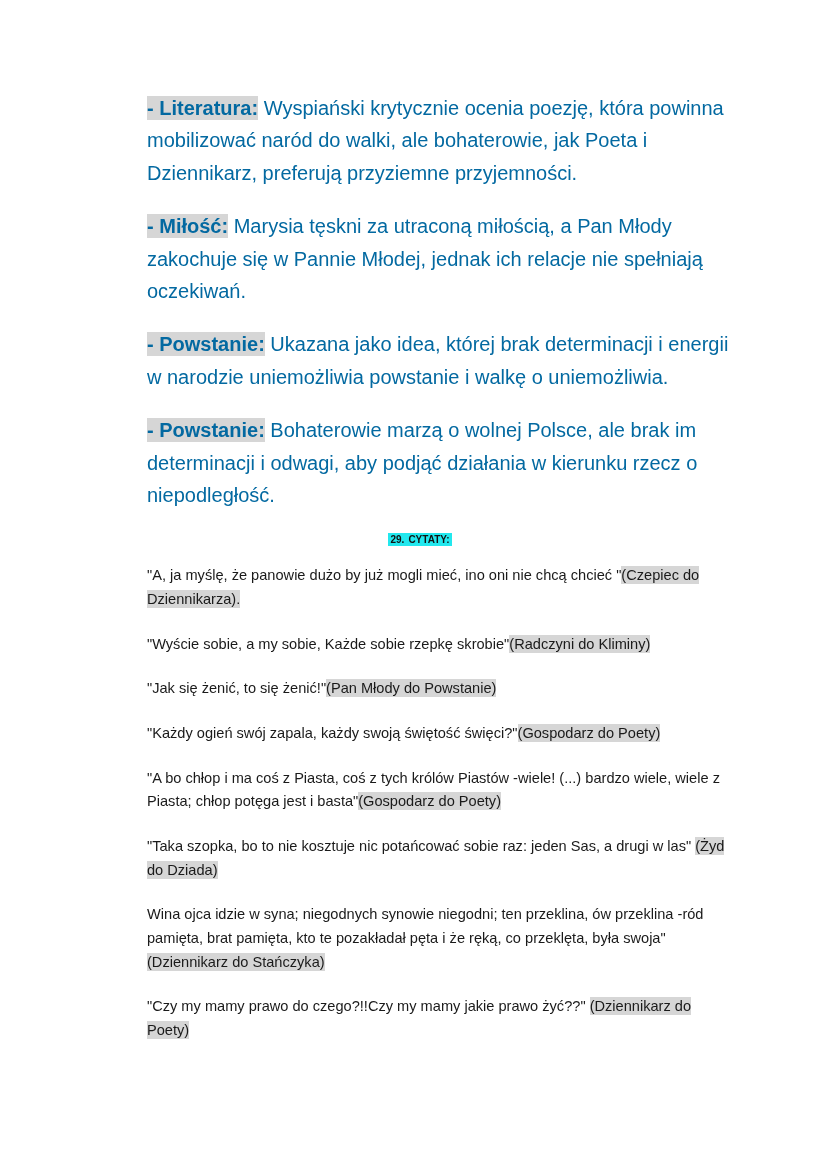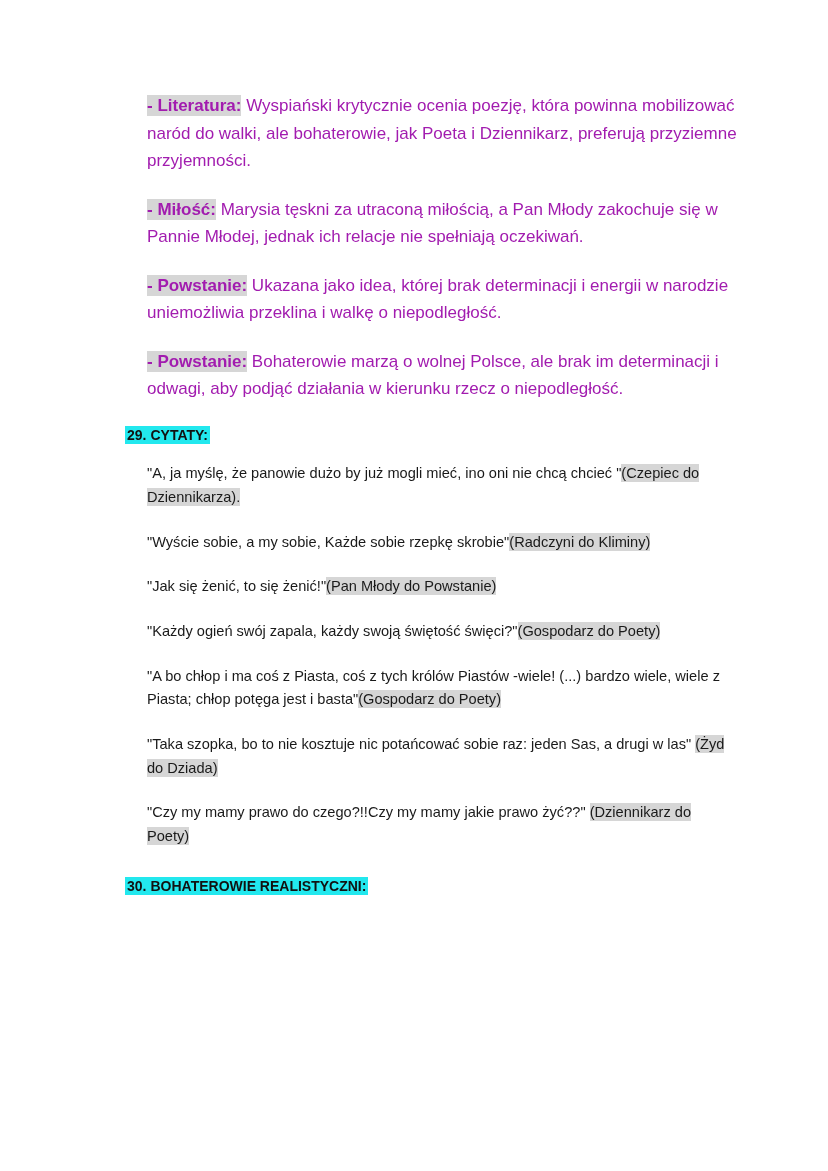--- a/index.html
+++ b/index.html
@@ -22,24 +22,24 @@
     height: 1171px;
     background: #ffffff;
   }
   .content {
     position: absolute;
     left: 147px;
     top: 92px;
     width: 590px;
   }
   .para {
-    font-size: 17px;
+    font-size: 20px;
     line-height: 1.62;
     margin: 0 0 21px 0;
-    color: #a21caf;
+    color: #0369a1;
     text-align: left;
   }
   .para:last-child { margin-bottom: 0; }
 
   .gray {
     background: #d6d6d6;
     padding: 1px 0;
     box-decoration-break: clone;
     -webkit-box-decoration-break: clone;
   }
@@ -51,25 +51,26 @@
     -webkit-box-decoration-break: clone;
   }
   .cyan {
     background: #22e8ee;
     font-weight: bold;
     padding: 1px 2px 1px 2px;
     box-decoration-break: clone;
     -webkit-box-decoration-break: clone;
   }
   .heading {
-    font-size: 14px;
+    font-size: 10px;
     line-height: 1.62;
     margin: 0 0 16px 0;
     position: relative;
     left: -22px;
+    text-align: center;
   }
   .section-heading-block {
     margin-top: 26px;
   }
   .quote {
     font-size: 14.6px;
     line-height: 1.62;
     margin: 0 0 21px 0;
     color: #1a1a1a;
   }
@@ -82,21 +83,21 @@
 
     <p class="para">
       <span class="gray-b">- Literatura:</span><span> Wyspiański krytycznie ocenia poezję, która powinna mobilizować naród do walki, ale bohaterowie, jak Poeta i Dziennikarz, preferują przyziemne przyjemności.</span>
     </p>
 
     <p class="para">
       <span class="gray-b">- Miłość:</span><span> Marysia tęskni za utraconą miłością, a Pan Młody zakochuje się w Pannie Młodej, jednak ich relacje nie spełniają oczekiwań.</span>
     </p>
 
     <p class="para">
-      <span class="gray-b">- Powstanie:</span><span> Ukazana jako idea, której brak determinacji i energii w narodzie uniemożliwia przeklina i walkę o niepodległość.</span>
+      <span class="gray-b">- Powstanie:</span><span> Ukazana jako idea, której brak determinacji i energii w narodzie uniemożliwia powstanie i walkę o uniemożliwia.</span>
     </p>
 
 
     <p class="para">
       <span class="gray-b">- Powstanie:</span><span> Bohaterowie marzą o wolnej Polsce, ale brak im determinacji i odwagi, aby podjąć działania w kierunku rzecz o niepodległość.</span>
     </p>
 
 
     <p class="heading">
       <span class="cyan">29.</span><span class="cyan">CYTATY:</span>
@@ -119,23 +120,23 @@
     </p>
 
     <p class="quote">
       <span>"A bo chłop i ma coś z Piasta, coś z tych królów Piastów -wiele! (...) bardzo wiele, wiele z Piasta; chłop potęga jest i basta"</span><span class="gray">(Gospodarz do Poety)</span>
     </p>
 
     <p class="quote">
       <span>"Taka szopka, bo to nie kosztuje nic potańcować sobie raz: jeden Sas, a drugi w las" </span><span class="gray">(Żyd do Dziada)</span>
     </p>
 
+    <p class="quote">
+      <span>Wina ojca idzie w syna; niegodnych synowie niegodni; ten przeklina, ów przeklina -ród pamięta, brat pamięta, kto te pozakładał pęta i że ręką, co przeklęta, była swoja"</span><span class="gray">(Dziennikarz do Stańczyka)</span>
+    </p>
 
     <p class="quote">
       <span>"Czy my mamy prawo do czego?!!Czy my mamy jakie prawo żyć??" </span><span class="gray">(Dziennikarz do Poety)</span>
     </p>
 
-    <p class="heading section-heading-block">
-      <span class="cyan">30.</span><span class="cyan">BOHATEROWIE REALISTYCZNI:</span>
-    </p>
 
   </div>
 </div>
 
 </body></html>

